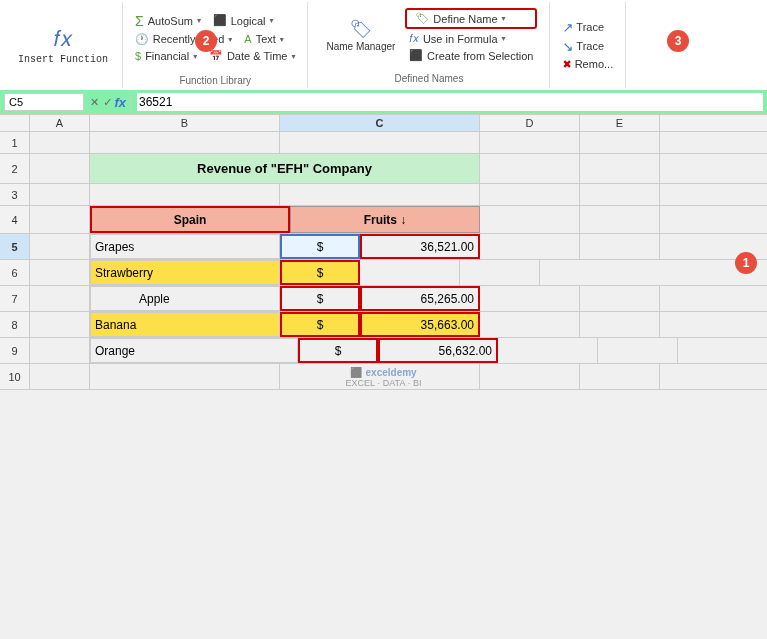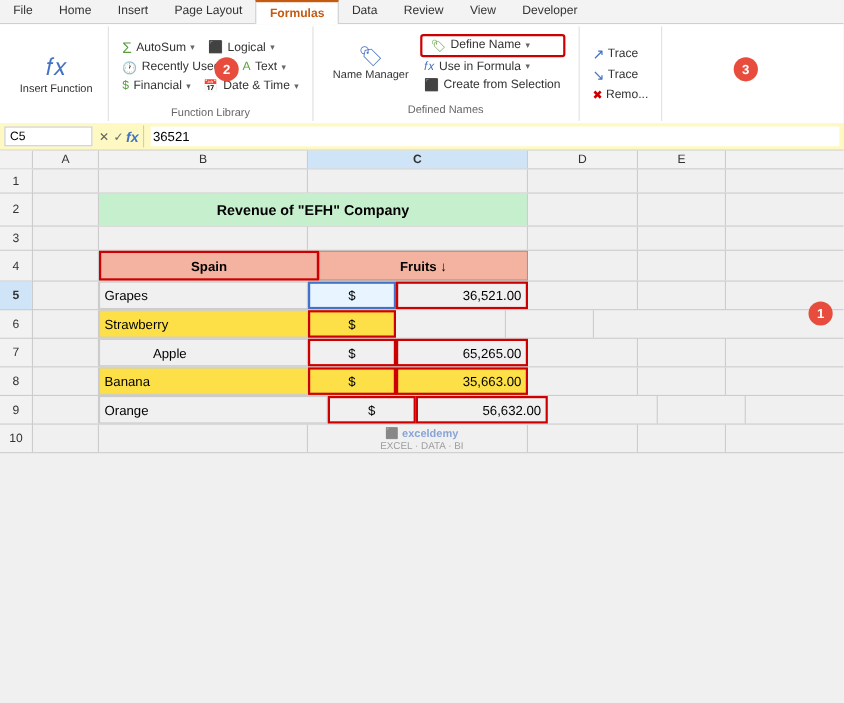--- a/index.html
+++ b/index.html
@@ -7,21 +7,21 @@
     .ribbon-tabs { display: flex; background: #f3f3f3; border-bottom: 1px solid #ccc; }
     .ribbon-tab { padding: 4px 12px; font-size: 11px; cursor: pointer; color: #333; }
     .ribbon-tab.active { background: #fff; color: #c55a11; font-weight: bold; border-top: 2px solid #c55a11; border-left: 1px solid #ccc; border-right: 1px solid #ccc; border-bottom: none; margin-bottom: -1px; }
 
     .ribbon-content { display: flex; align-items: stretch; padding: 2px 4px; background: #fff; min-height: 90px; }
     .ribbon-group { display: flex; flex-direction: column; align-items: center; padding: 2px 8px; border-right: 1px solid #e0e0e0; }
     .ribbon-group-label { font-size: 10px; color: #666; margin-top: auto; padding-top: 4px; }
     .ribbon-group-content { display: flex; flex-direction: column; gap: 2px; flex: 1; justify-content: center; }
 
     
-    .formula-bar-group { display: flex; align-items: center; padding: 2px 4px; border-bottom: 1px solid #ccc; background: #fef9c3; }
+    .formula-bar-group { display: flex; align-items: center; padding: 2px 4px; border-bottom: 1px solid #ccc; background: #86efac; }
     .formula-bar-name-box { width: 80px; border: 1px solid #ccc; padding: 2px 4px; font-size: 11px; margin-right: 4px; }
     .formula-bar-btn { border: none; background: none; cursor: pointer; font-size: 11px; color: #666; padding: 2px; }
     .formula-bar-fx { font-style: italic; font-weight: bold; color: #4472C4; margin-right: 4px; font-size: 13px; }
     .formula-bar-input { flex: 1; border: none; outline: none; font-size: 12px; padding: 2px; }
 
     
     .rb-btn { display: flex; flex-direction: column; align-items: center; justify-content: center; padding: 2px 6px; border: none; background: none; cursor: pointer; font-size: 10px; color: #333; border-radius: 2px; gap: 1px; white-space: nowrap; }
 
     .rb-btn-small { display: flex; align-items: center; gap: 4px; padding: 1px 4px; border: none; background: none; cursor: pointer; font-size: 11px; color: #333; border-radius: 2px; white-space: nowrap; }
 
@@ -58,39 +58,28 @@
     .ribbon-outer { position: relative; }
     .main-area { display: flex; flex-direction: column; position: relative; }
 
     .exceldemy-footer { position: absolute; bottom: 2px; left: 50%; transform: translateX(-50%); opacity: 0.6; font-size: 9px; color: #666; text-align: center; }
   </style>
 </head>
 <body>
 
 <div class="ribbon-outer" style="position:relative;">
 
-  <div class="ribbon-tabs">
-    <div class="ribbon-tab">File</div>
-    <div class="ribbon-tab">Home</div>
-    <div class="ribbon-tab">Insert</div>
-    <div class="ribbon-tab">Page Layout</div>
-    <div class="ribbon-tab active">Formulas</div>
-    <div class="ribbon-tab">Data</div>
-    <div class="ribbon-tab">Review</div>
-    <div class="ribbon-tab">View</div>
-    <div class="ribbon-tab">Developer</div>
-  </div>
 
   <div class="ribbon-content" style="position:relative;">
 
     <div class="ribbon-group" style="padding: 4px 8px;">
       <div class="ribbon-group-content" style="justify-content:center; align-items:center; flex:1;">
         <button class="rb-btn" style="flex-direction:column; gap:2px;">
           <span style="font-size:22px; color:#4472C4;">𝑓𝑥</span>
-          <span style="font-size:10px; text-align:center;">Insert
+          <span style="font-size:10px; text-align:center;font-family:Liberation Mono, monospace;">Insert
 Function</span>
         </button>
       </div>
     </div>
 
     <div class="ribbon-group">
       <div class="ribbon-group-content" style="gap:2px; justify-content:center;">
         <div style="display:flex; gap:4px; align-items:center;">
           <button class="rb-btn-small">
             <span style="font-size:14px; color:#5a9e3f;">Σ</span>

